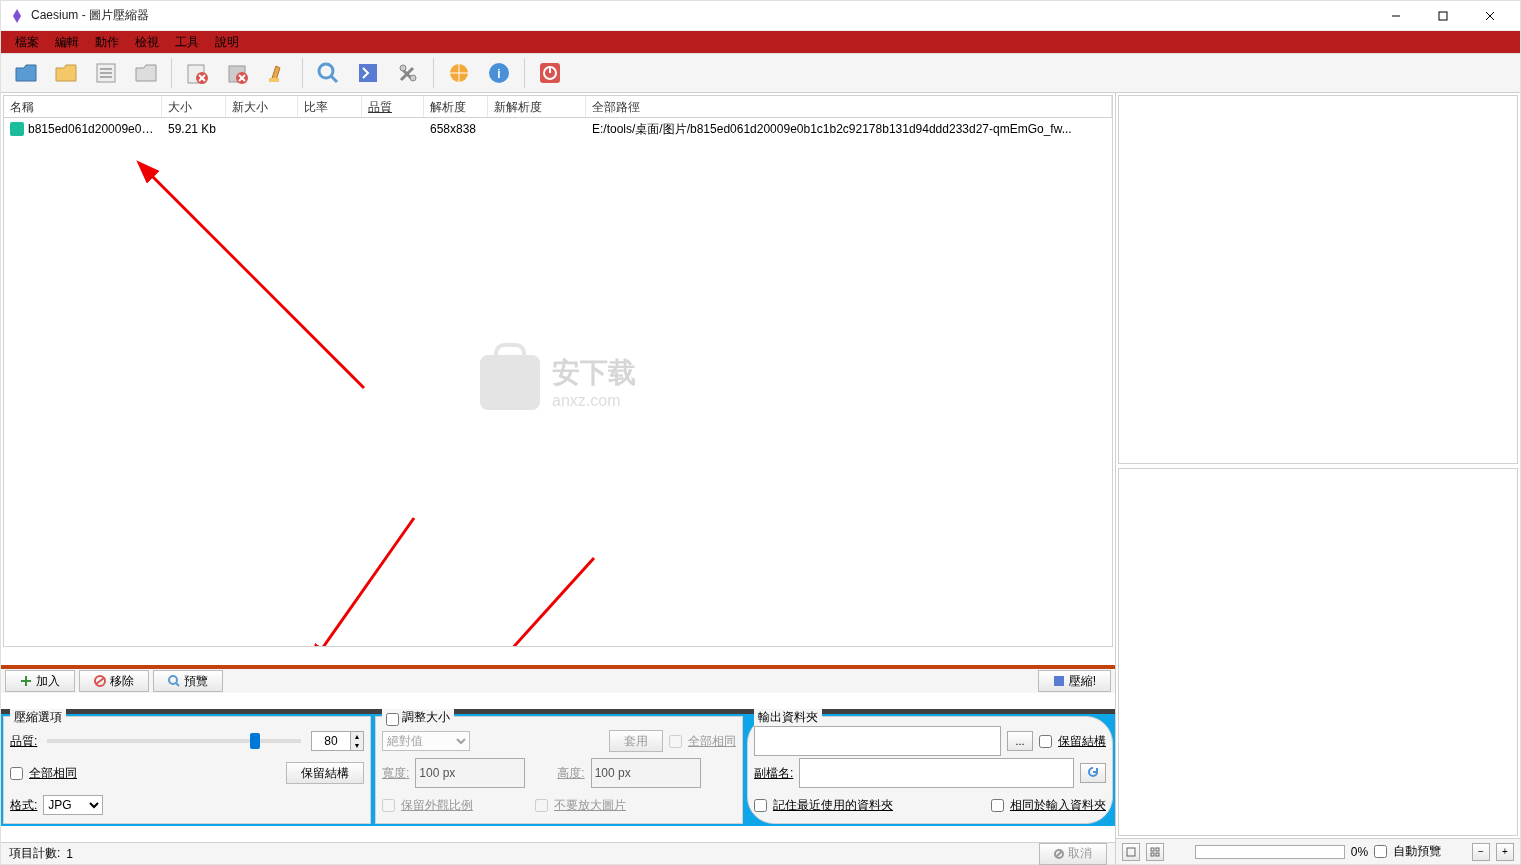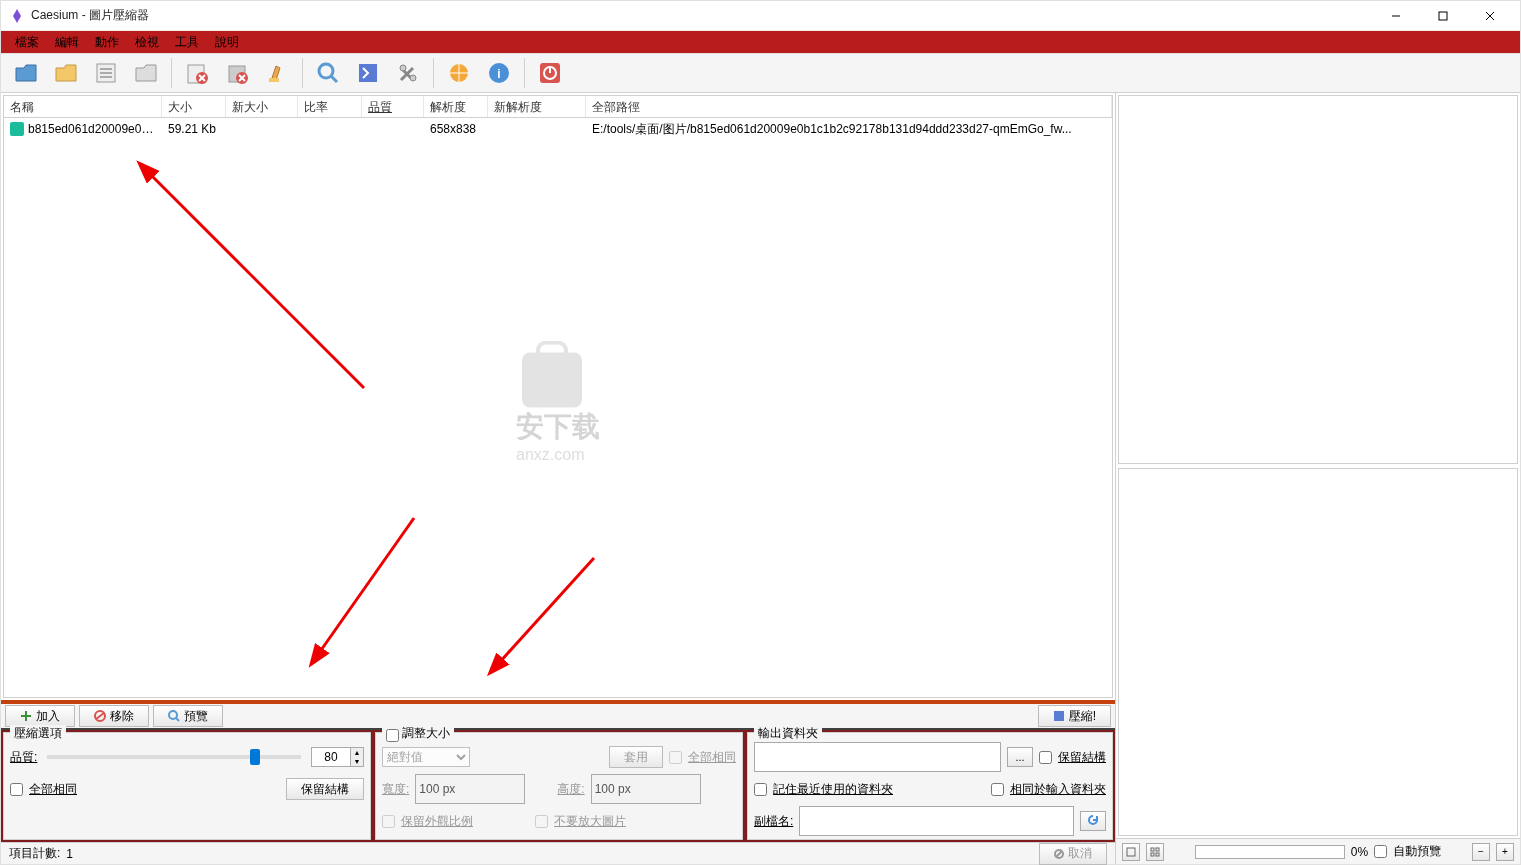--- a/index.html
+++ b/index.html
@@ -12,48 +12,48 @@
 .win-btn { width: 45px; height: 28px; display: flex; align-items: center; justify-content: center; cursor: pointer; }
 
 .menubar { height: 22px; display: flex; align-items: center; padding: 0 6px; gap: 0; background: #b91c1c; }
 .menu-item { padding: 2px 8px; cursor: default; }
 
 .toolbar { height: 40px; display: flex; align-items: center; padding: 2px 8px; gap: 6px; background: #f5f5f5; border-top: 1px solid #e0e0e0; border-bottom: 1px solid #d0d0d0; }
 .tb-btn { width: 34px; height: 34px; display: flex; align-items: center; justify-content: center; cursor: pointer; border-radius: 2px; }
 .tb-sep { width: 1px; height: 30px; background: #d0d0d0; margin: 0 2px; }
 
 .main-area { flex: 1; display: flex; min-height: 0; }
-.left-pane { flex: 1; display: flex; flex-direction: column; min-width: 0; }
+.left-pane { flex: 1; display: flex; flex-direction: column; min-width: 0; gap: 16px; }
 .right-pane { width: 405px; display: flex; flex-direction: column; border-left: 1px solid #d0d0d0; }
 
 .file-list { flex: 1; border: 1px solid #d0d0d0; margin: 2px; display: flex; flex-direction: column; min-height: 0; position: relative; }
 .list-header { height: 22px; display: flex; border-bottom: 1px solid #d0d0d0; background: #fff; }
 .list-header .col { padding: 3px 6px; border-right: 1px solid #e8e8e8; font-size: 12px; color: #333; overflow: hidden; white-space: nowrap; }
 .list-body { flex: 1; overflow: auto; position: relative; }
 .list-row { height: 22px; display: flex; align-items: center; }
 .list-row .cell { padding: 2px 6px; overflow: hidden; white-space: nowrap; text-overflow: ellipsis; font-size: 12px; }
 .file-icon { width: 14px; height: 14px; background: #1abc9c; border-radius: 2px; display: inline-block; margin-right: 4px; vertical-align: middle; }
 
-.watermark { position: absolute; left: 50%; top: 50%; transform: translate(-50%,-50%); display: flex; align-items: center; opacity: 0.4; flex-direction: column; }
+.watermark { position: absolute; left: 50%; top: 50%; transform: translate(-50%,-50%); display: flex; align-items: center; opacity: 0.4; }
 .wm-icon { width: 60px; height: 55px; background: #bbb; border-radius: 8px; position: relative; margin-right: 12px; }
 .wm-icon::before { content: ""; position: absolute; top: -12px; left: 50%; transform: translateX(-50%); width: 24px; height: 14px; border: 4px solid #bbb; border-bottom: none; border-radius: 10px 10px 0 0; }
 .wm-text { display: flex; flex-direction: column; }
 .wm-text .cn { font-size: 28px; color: #999; font-weight: bold; }
 .wm-text .en { font-size: 16px; color: #aaa; }
 
 .action-row { height: 28px; display: flex; align-items: center; padding: 0 4px; gap: 4px; border-top: 4px solid #c2410c; background: #f5f5f5; }
 .flat-btn { height: 22px; padding: 0 14px; border: 1px solid #bbb; background: linear-gradient(#fff,#e8e8e8); cursor: pointer; display: inline-flex; align-items: center; gap: 4px; font-size: 12px; }
 .flat-btn.disabled { color: #999; cursor: default; }
 .spacer { flex: 1; }
 
-.options-panel { display: flex; border-top: 2px solid #404040; background: #7f1d1d; }
+.options-panel { display: flex; border-top: 5px solid #404040; background: #0ea5e9; }
 .opt-group { border: 1px solid #d0d0d0; margin: 2px; padding: 4px 6px 6px; position: relative; background: #f5f5f5; }
 .opt-group.compress { width: 368px; }
 .opt-group.resize { width: 368px; }
-.opt-group.output { flex: 1; }
+.opt-group.output { flex: 1; border-radius: 27px; }
 .opt-title { position: absolute; top: -8px; left: 6px; background: #f5f5f5; padding: 0 4px; font-size: 12px; }
 .opt-title.cb { display: flex; align-items: flex-end; gap: 3px; }
 .opt-row { display: flex; align-items: center; margin-top: 8px; gap: 6px; height: 24px; }
 .opt-row label { font-size: 12px; white-space: nowrap; text-decoration: underline; }
 .slider { flex: 1; height: 4px; background: #ddd; position: relative; margin: 0 4px; }
 .slider-thumb { position: absolute; width: 10px; height: 16px; background: #0078d7; top: -6px; border-radius: 2px; }
 .spin { width: 40px; height: 20px; border: 1px solid #aaa; text-align: center; font-size: 12px; }
 .spin-wrap { display: flex; align-items: center; }
 .spin-btns { display: flex; flex-direction: column; border: 1px solid #aaa; border-left: none; }
 .spin-btns span { width: 12px; height: 9px; font-size: 7px; text-align: center; line-height: 9px; cursor: pointer; background: #eee; }
@@ -317,20 +317,24 @@
                   <span>▼</span>
                 </div>
             </div>
           </div>
           <div class="opt-row">
             <input type="checkbox" style="">
             <label>全部相同</label>
             <div class="spacer"></div>
             <button class="flat-btn">保留結構</button>
           </div>
+          <div class="opt-row">
+            <label>格式:</label>
+            <select style="width:60px"><option>JPG</option></select>
+          </div>
         </div>
 
         <div class="opt-group resize">
           <div class="opt-title cb">
             <input type="checkbox" style="">
             <span>調整大小</span>
           </div>
           <div class="opt-row">
             <select disabled="" style="width:88px"><option>絕對值</option></select>
             <div class="spacer"></div>
@@ -354,35 +358,35 @@
           </div>
         </div>
 
         <div class="opt-group output">
           <div class="opt-title">輸出資料夾</div>
           <div class="opt-row">
             <input type="text" style="flex: 1 1 0%;" value="">
             <button class="browse-btn">...</button>
             <input type="checkbox" style="">
             <label>保留結構</label>
-          </div>
-          <div class="opt-row">
-            <input type="checkbox" style="">
-            <label>記住最近使用的資料夾</label>
-            <div class="spacer"></div>
-            <input type="checkbox" style="">
-            <label>相同於輸入資料夾</label>
           </div>
           <div class="opt-row">
             <label>副檔名:</label>
             <input type="text" style="flex: 1 1 0%;" value="">
             <button class="browse-btn"><svg width="12" height="12">
                   <path d="M6 2a4 4 0 1 0 4 4" fill="none" stroke="#4a90d9" stroke-width="2"></path>
                   <path d="M10 2l0 4-4 0" fill="none" stroke="#4a90d9" stroke-width="2"></path>
                 </svg></button>
+          </div>
+          <div class="opt-row">
+            <input type="checkbox" style="">
+            <label>記住最近使用的資料夾</label>
+            <div class="spacer"></div>
+            <input type="checkbox" style="">
+            <label>相同於輸入資料夾</label>
           </div>
         </div>
       </div>
 
       <div class="status-bar">
         <span>項目計數:</span>
         <span>1</span>
         <div class="spacer"></div>
         <button class="flat-btn disabled">
             <svg width="10" height="10">

